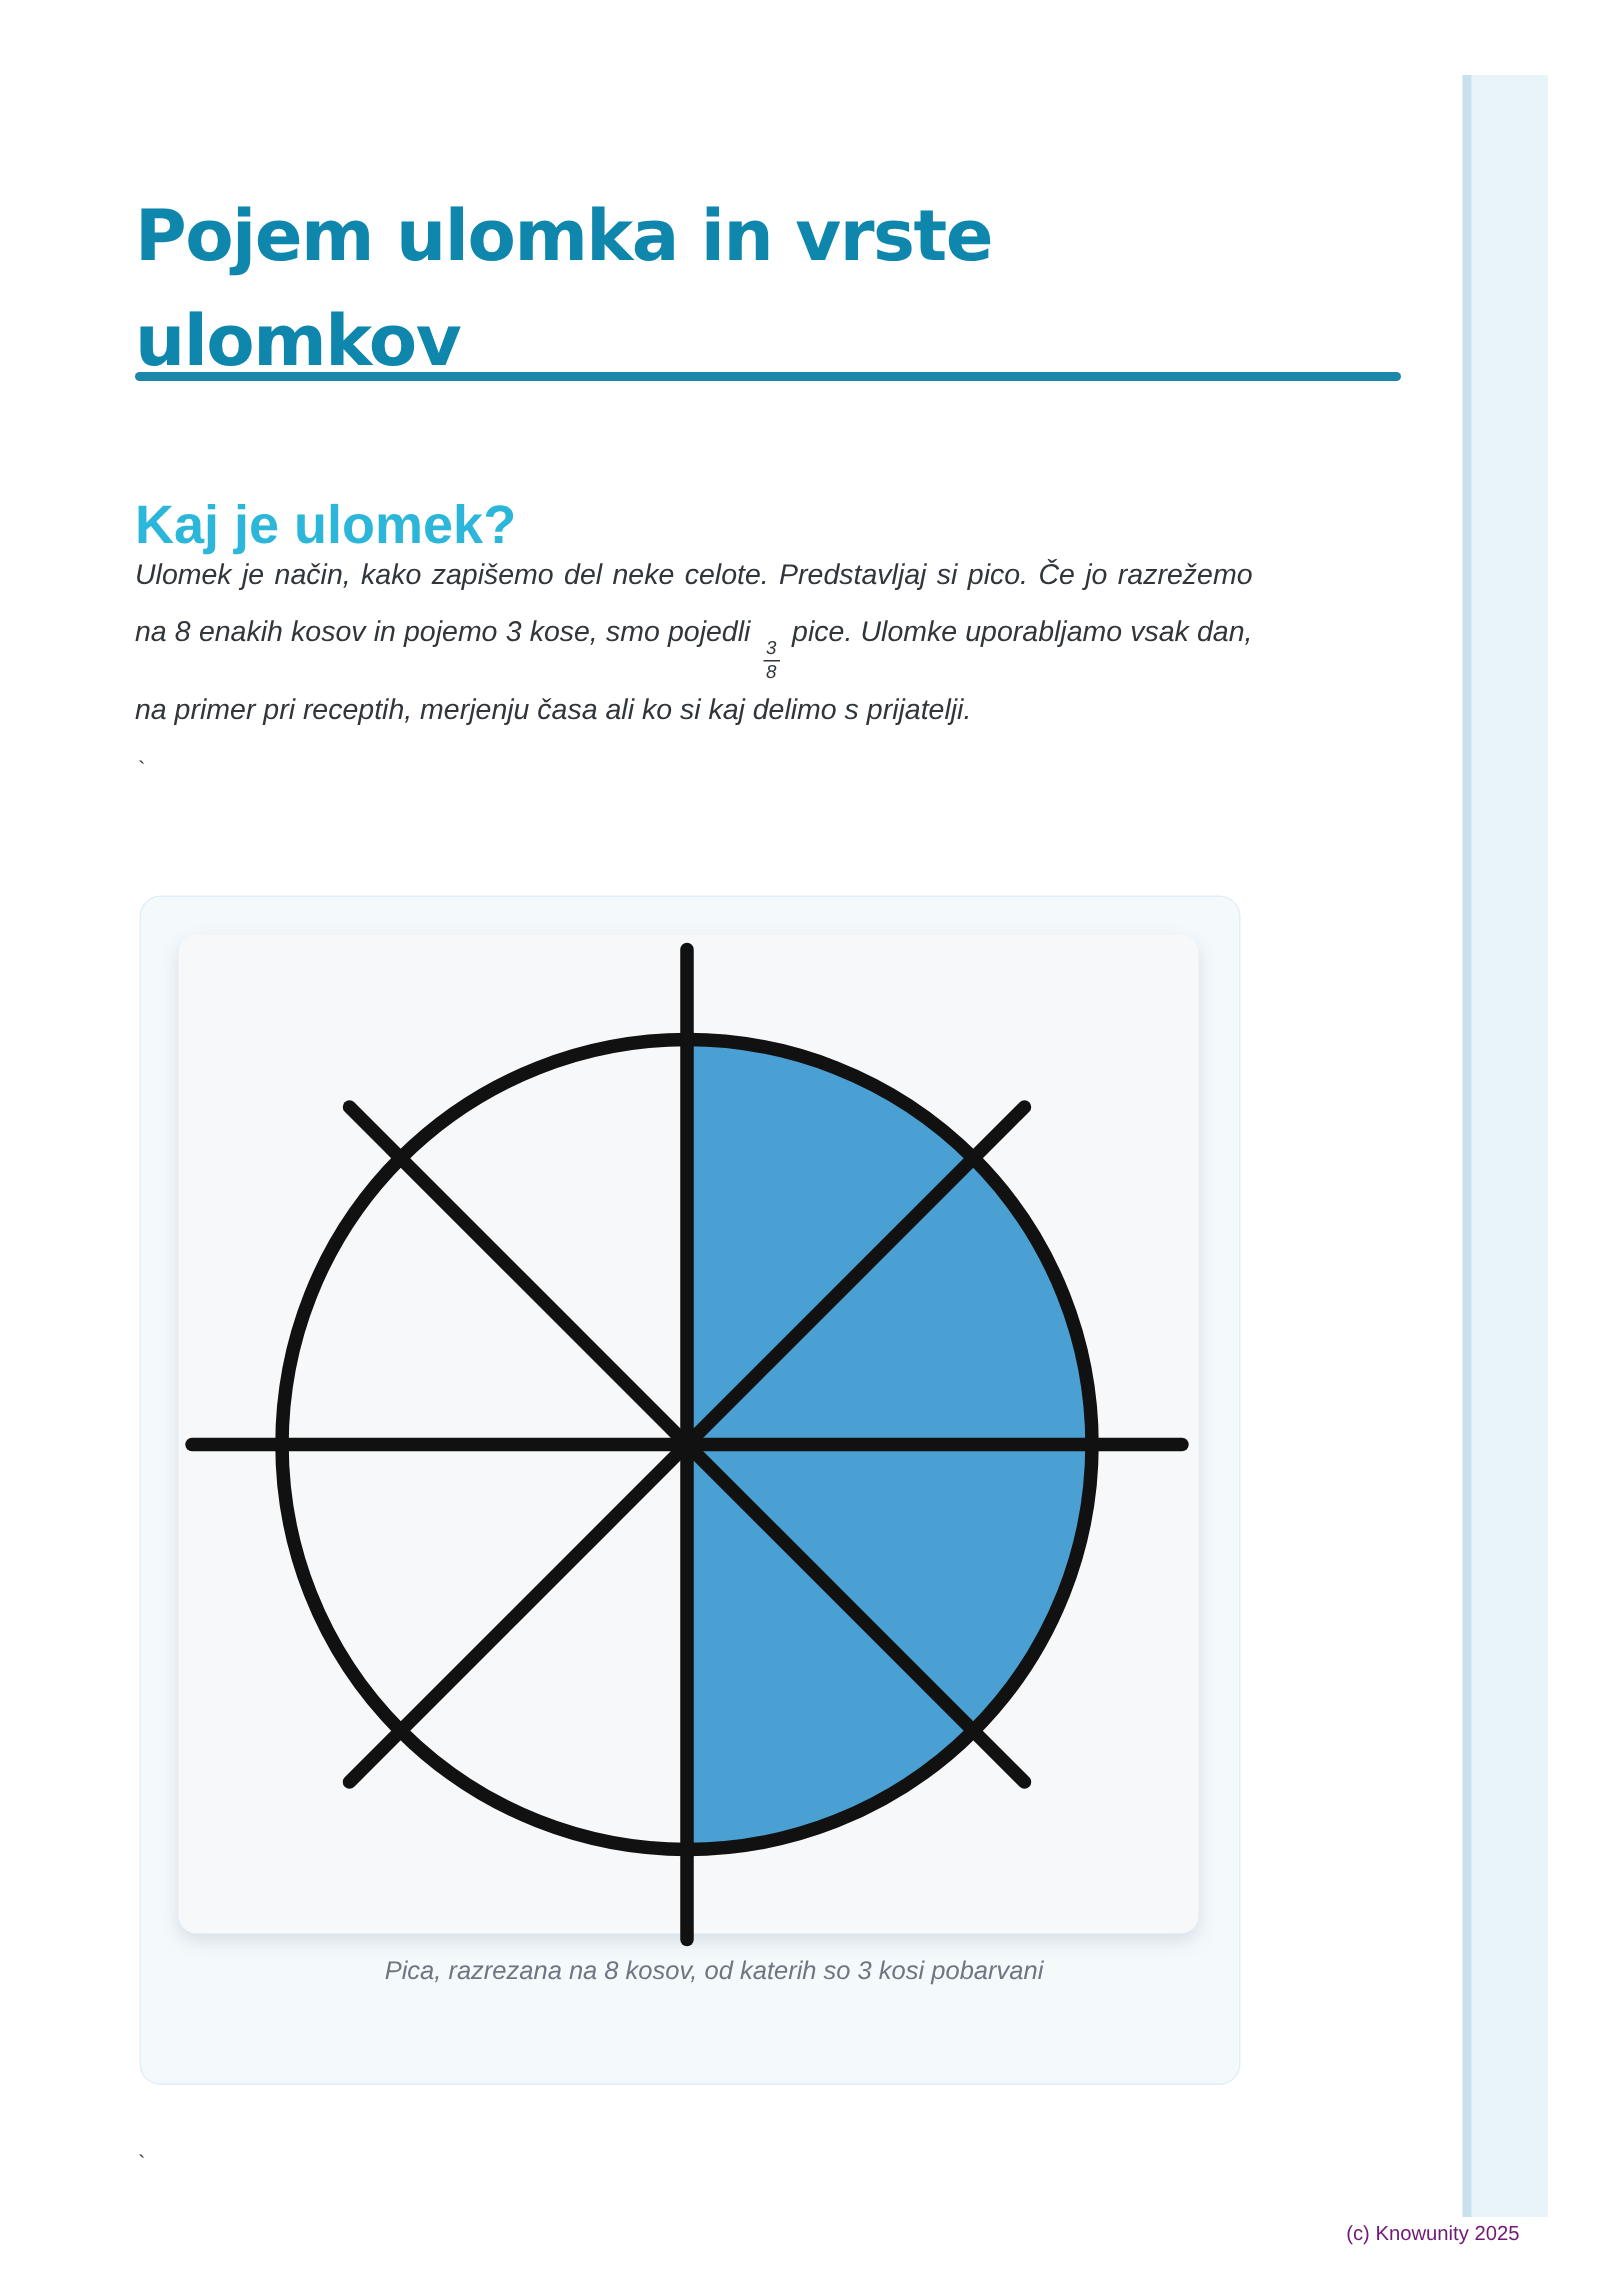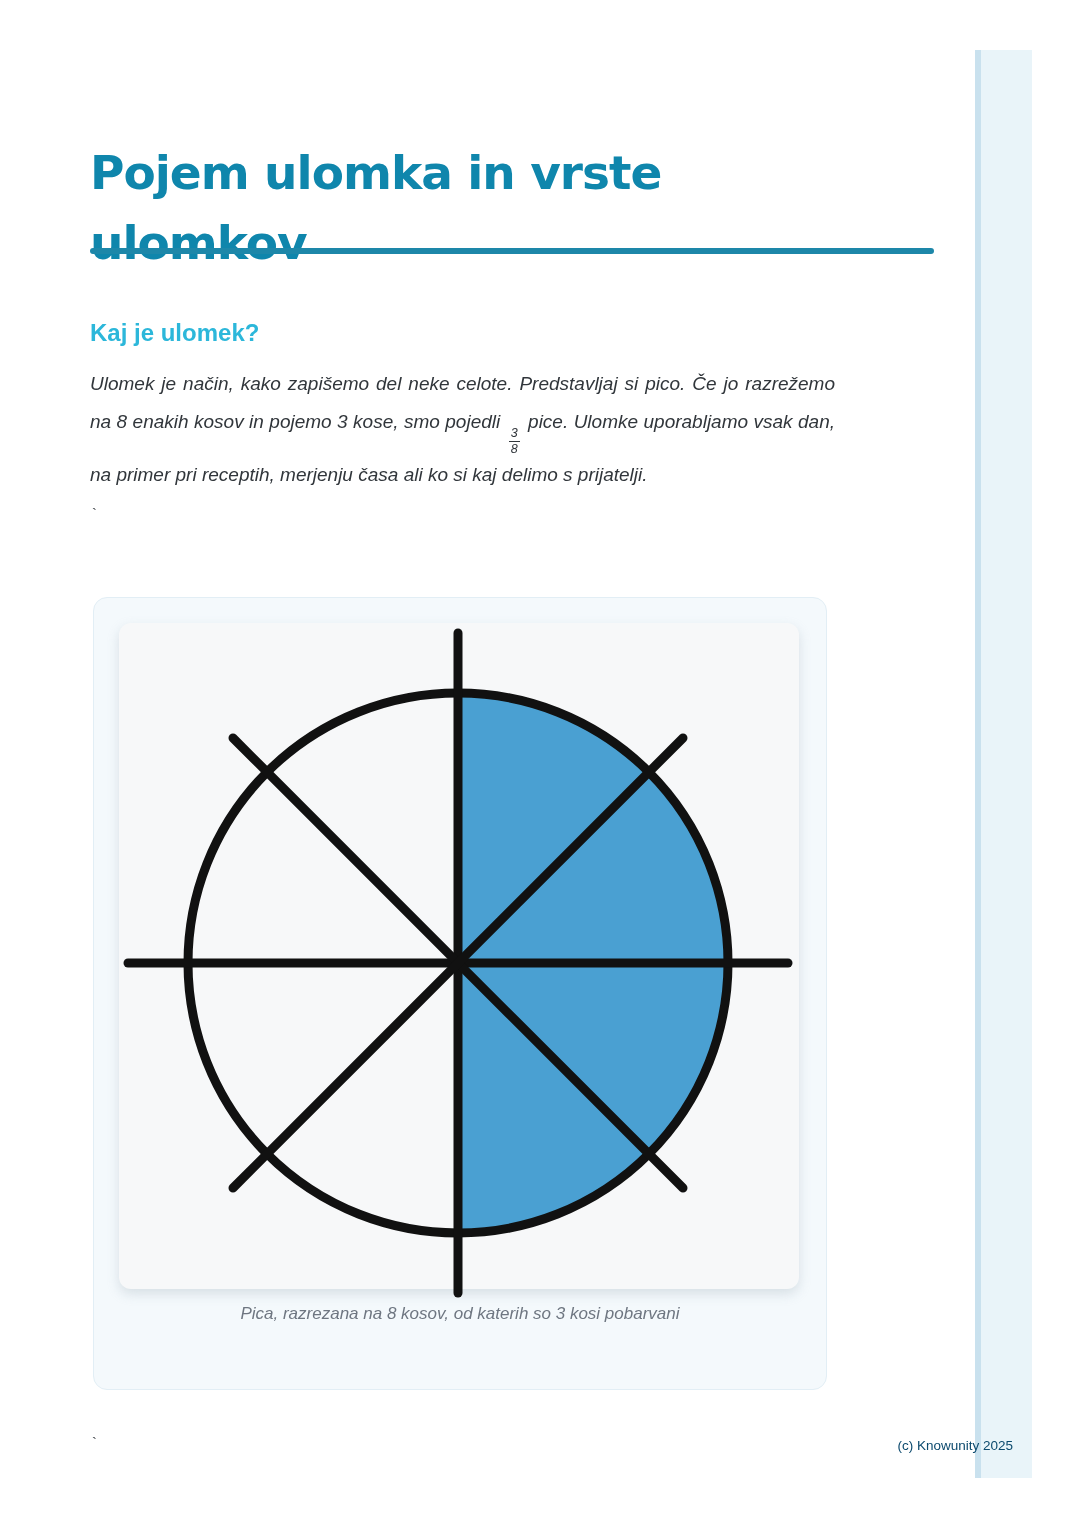--- a/index.html
+++ b/index.html
@@ -14,35 +14,35 @@
     position:absolute;
     left:975px; top:50px;
     width:51px; height:1428px;
     background:#e9f4f9;
     border-left:6px solid #c9e1ee;
     z-index:0;
   }
   .content { position:absolute; left:0; top:0; width:1080px; height:1528px; z-index:1; }
 
   .doc-title {
-    position:absolute; left:90px; top:107px;
+    position:absolute; left:90px; top:92px;
     width:700px;
     font-family:"DejaVu Sans", sans-serif;
     font-size:47px; line-height:70px;
     font-weight:800; letter-spacing:-1px;
     color:#0f86ac;
   }
   .title-rule {
     position:absolute; left:90px; top:248px;
     width:844px; height:6px;
     background:#1d87a9; border-radius:3px;
   }
   .section-heading {
     position:absolute; left:90px; top:299px;
-    font-size:24px; font-weight:bold;
+    font-size:36px; font-weight:bold;
     color:#2cb7da;
   }
   .intro {
     position:absolute; left:90px; top:346px;
     width:745px;
     font-size:19px; line-height:38px;
     color:#31363b;
     text-align:justify;
     font-style:italic;
   }
@@ -72,31 +72,31 @@
   }
   .figure-panel {
     position:absolute; left:25px; top:25px;
     width:680px; height:666px;
     background:#f7f8f9;
     border-radius:12px;
     box-shadow:0 5px 12px rgba(150,165,180,0.30);
   }
   .figure-panel svg { display:block; overflow:visible; }
   .figure-caption {
-    position:absolute; left:0; top:706px;
+    position:absolute; left:16px; top:706px;
     width:100%;
     text-align:center;
     font-style:italic;
     font-size:17px;
     color:#6e7681;
   }
   .copyright {
-    position:absolute; right:67px; top:1438px;
+    position:absolute; right:67px; top:1481px;
     font-size:13.5px;
-    color:#0c4a6e;
+    color:#701a75;
   }
 </style>
 </head>
 <body>
 
 <div class="page">
 
   <div class="side-track"></div>
 
   <div class="content">

